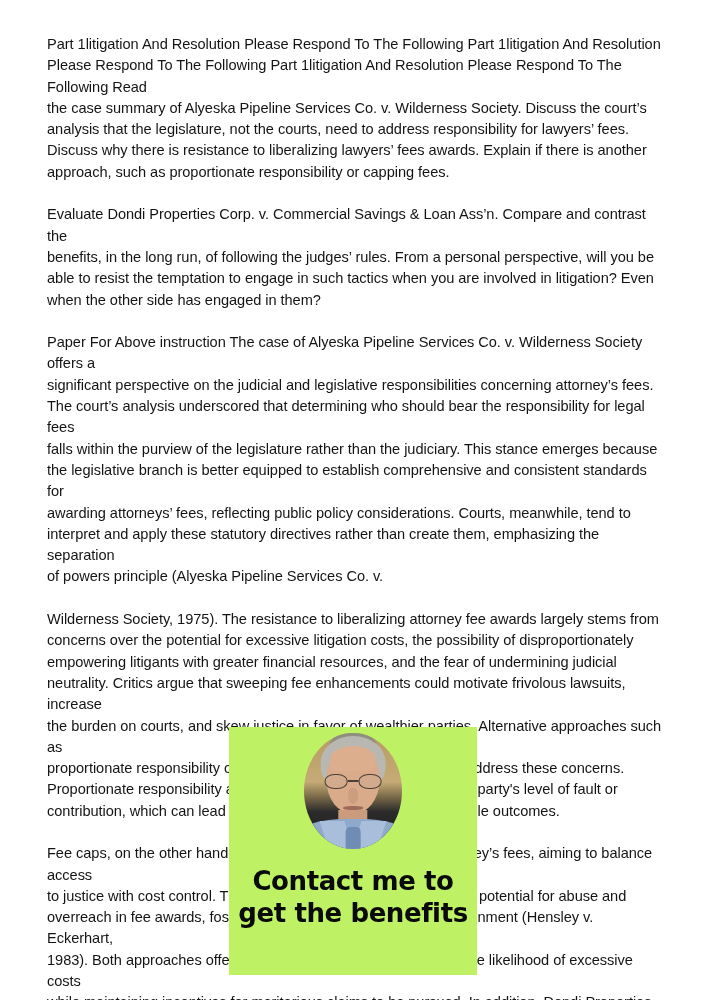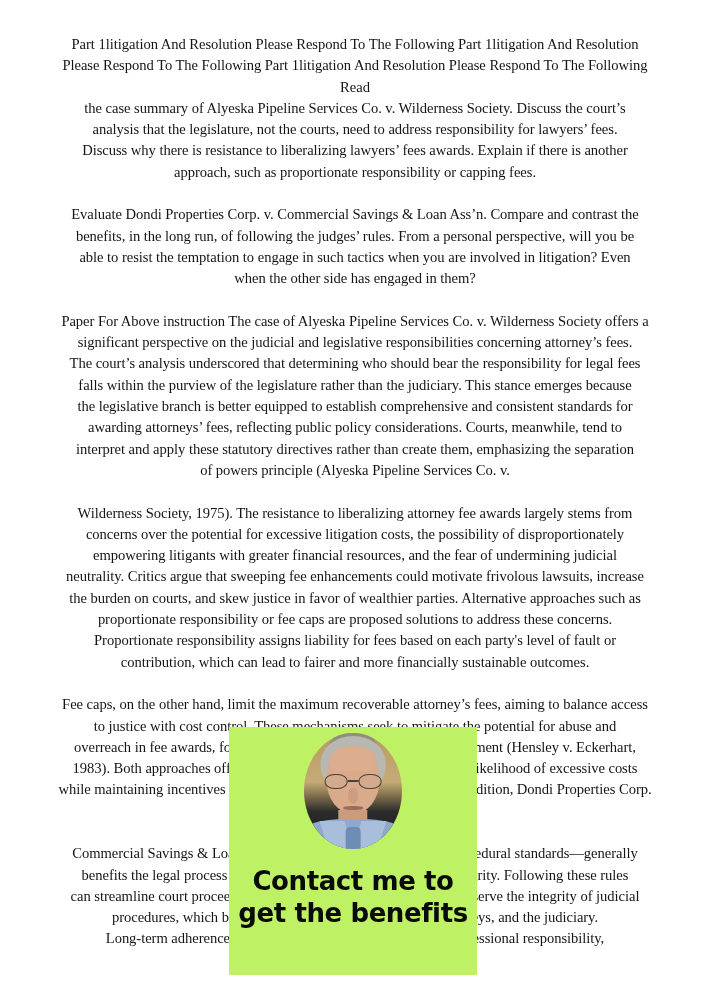--- a/index.html
+++ b/index.html
@@ -19,25 +19,25 @@
   }
 
   #doc-body {
     position: absolute;
     left: 47px;
     top: 34px;
     width: 616px;
   }
 
   .para {
-    font-family: Liberation Serif, serif;
+    font-family: Liberation Sans, sans-serif;
     font-size: 14.6px;
     line-height: 21.3px;
     color: #141414;
-    text-align: center;
+    text-align: left;
     margin-bottom: 21.3px;
     white-space: pre-wrap;
     letter-spacing: -0.05px;
   }
 
   
   #contact-overlay {
     position: absolute;
     left: 229px;
     top: 727px;

